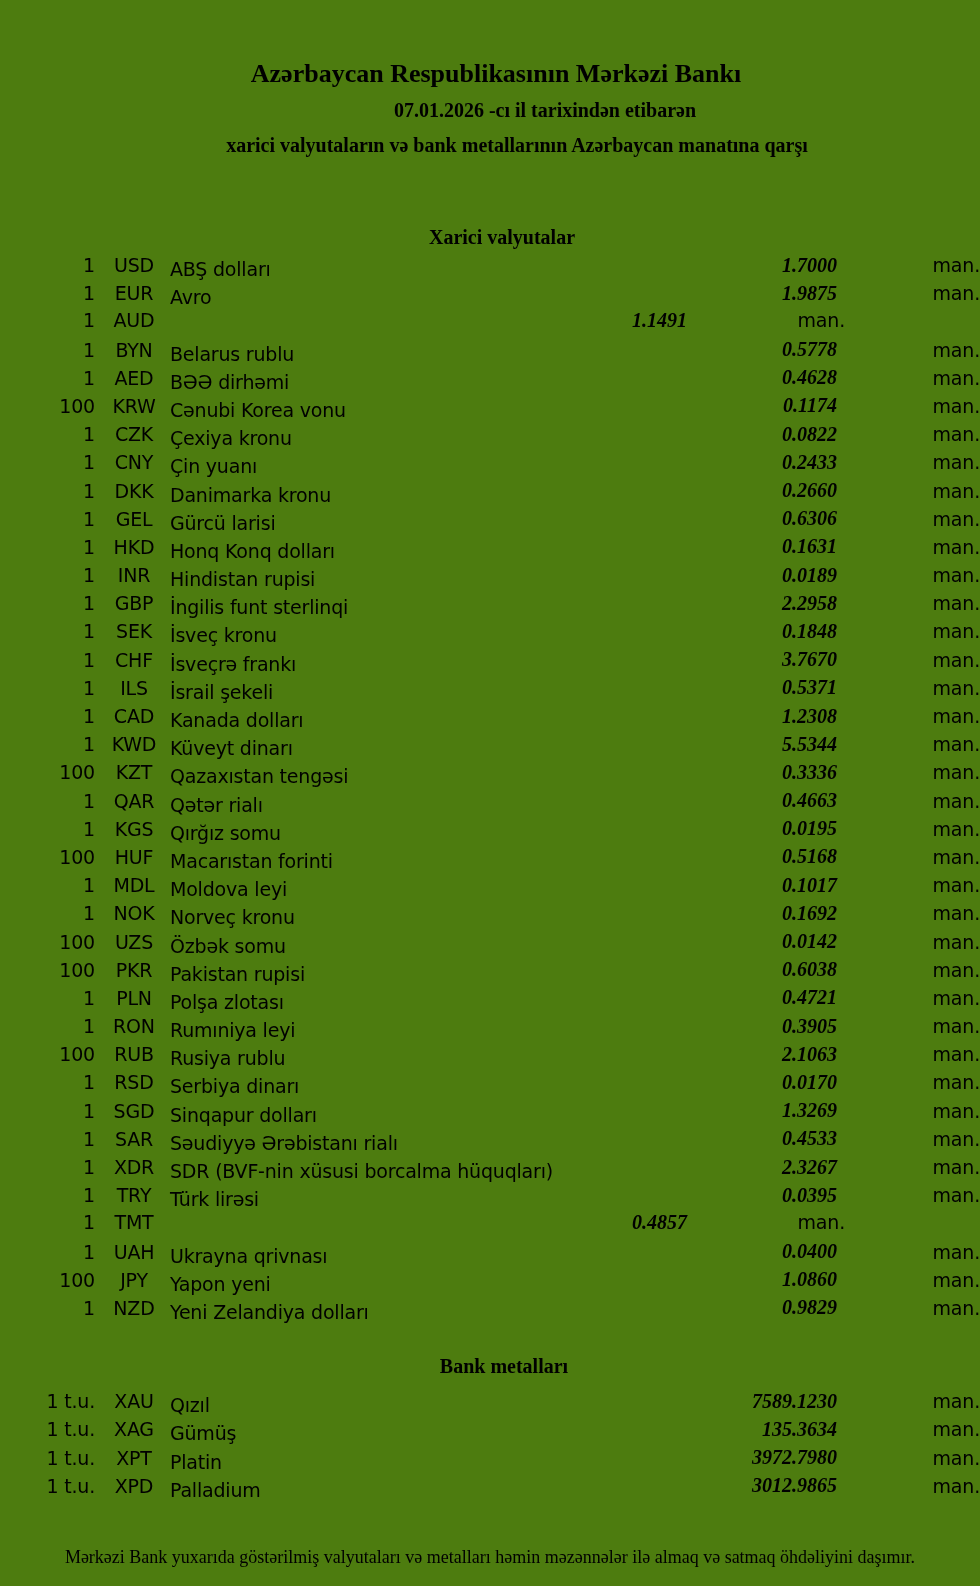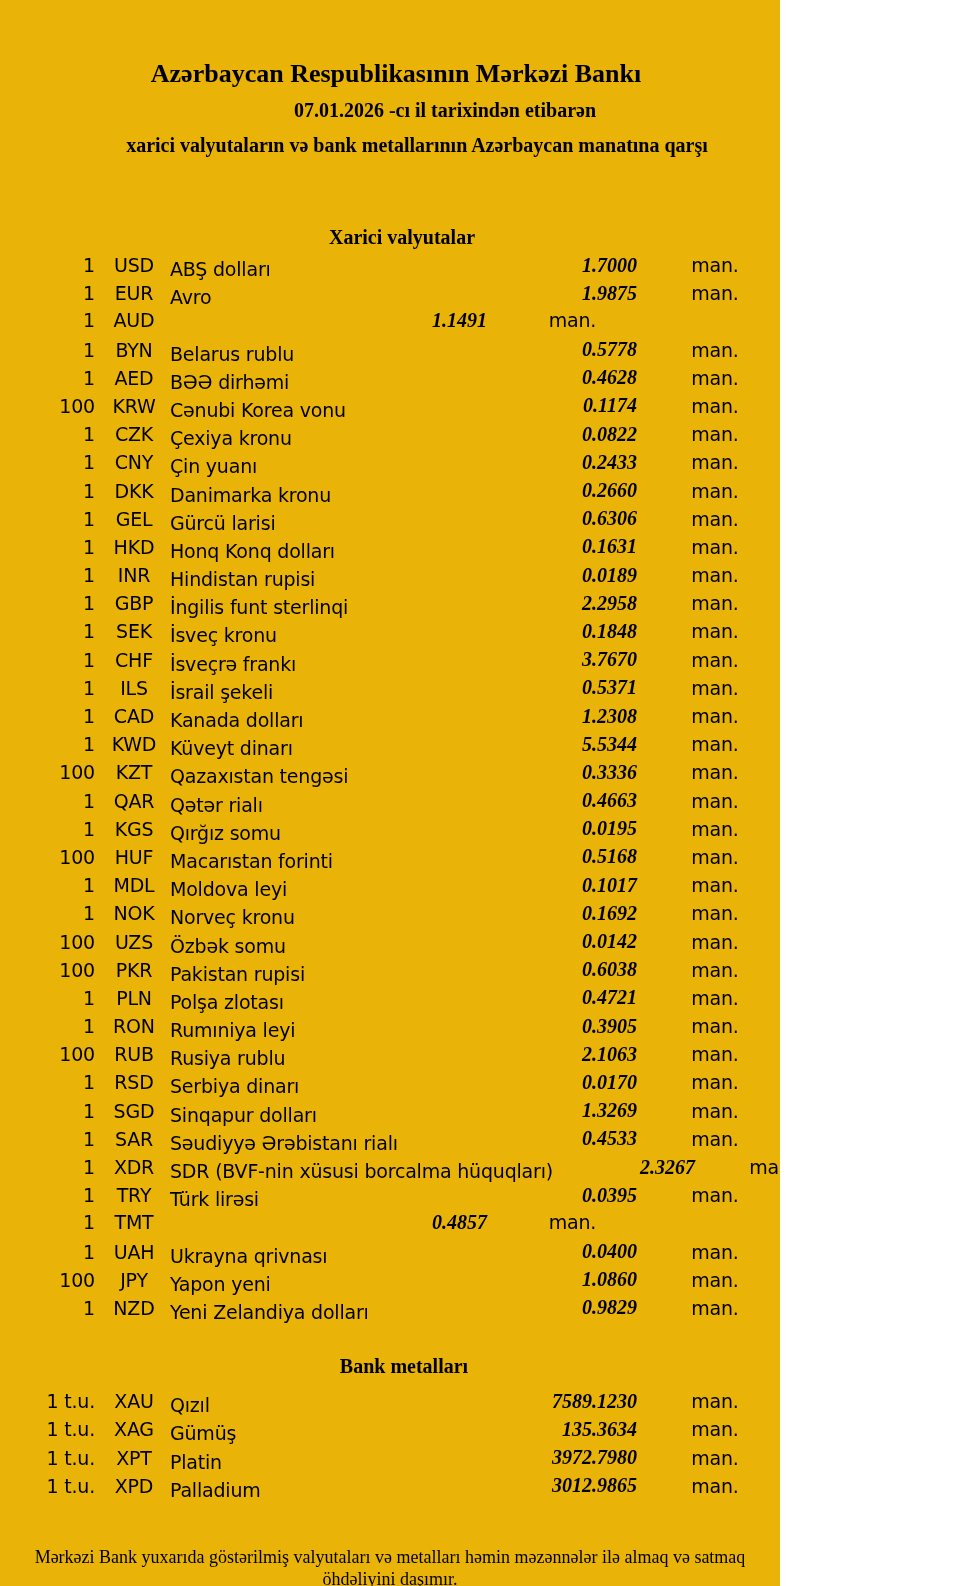--- a/index.html
+++ b/index.html
@@ -2,23 +2,23 @@
 <html><head>
 <meta charset="utf-8">
 <style>
   html, body {
     margin: 0;
     padding: 0;
     background: #ffffff;
   }
   .page {
     position: relative;
-    width: 780px;
+    width: 980px;
     height: 1586px;
-    background: #eab308;
+    background: #4d7c0f;
     color: #000000;
     overflow: hidden;
     font-family: "DejaVu Sans", sans-serif;
   }
   .doc-title {
     font-family: "Liberation Serif", serif;
     font-weight: 700;
     font-size: 26px;
     line-height: 31px;
     text-align: center;
@@ -72,21 +72,21 @@
   .cell-rate {
     text-align: right;
     padding-right: 8px;
     font-family: "Liberation Serif", serif;
     font-style: italic;
     font-weight: 700;
     font-size: 20px;
     letter-spacing: 0;
     white-space: nowrap;
   }
-  .cell-unit { text-align: center; padding-left: 5px; white-space: nowrap; }
+  .cell-unit { text-align: right; padding-left: 5px; white-space: nowrap; }
   .disclaimer {
     font-family: "Liberation Serif", serif;
     font-size: 18px;
     line-height: 22px;
     text-align: center;
     margin-top: 47px;
   }
 </style>
 </head>
 <body>

